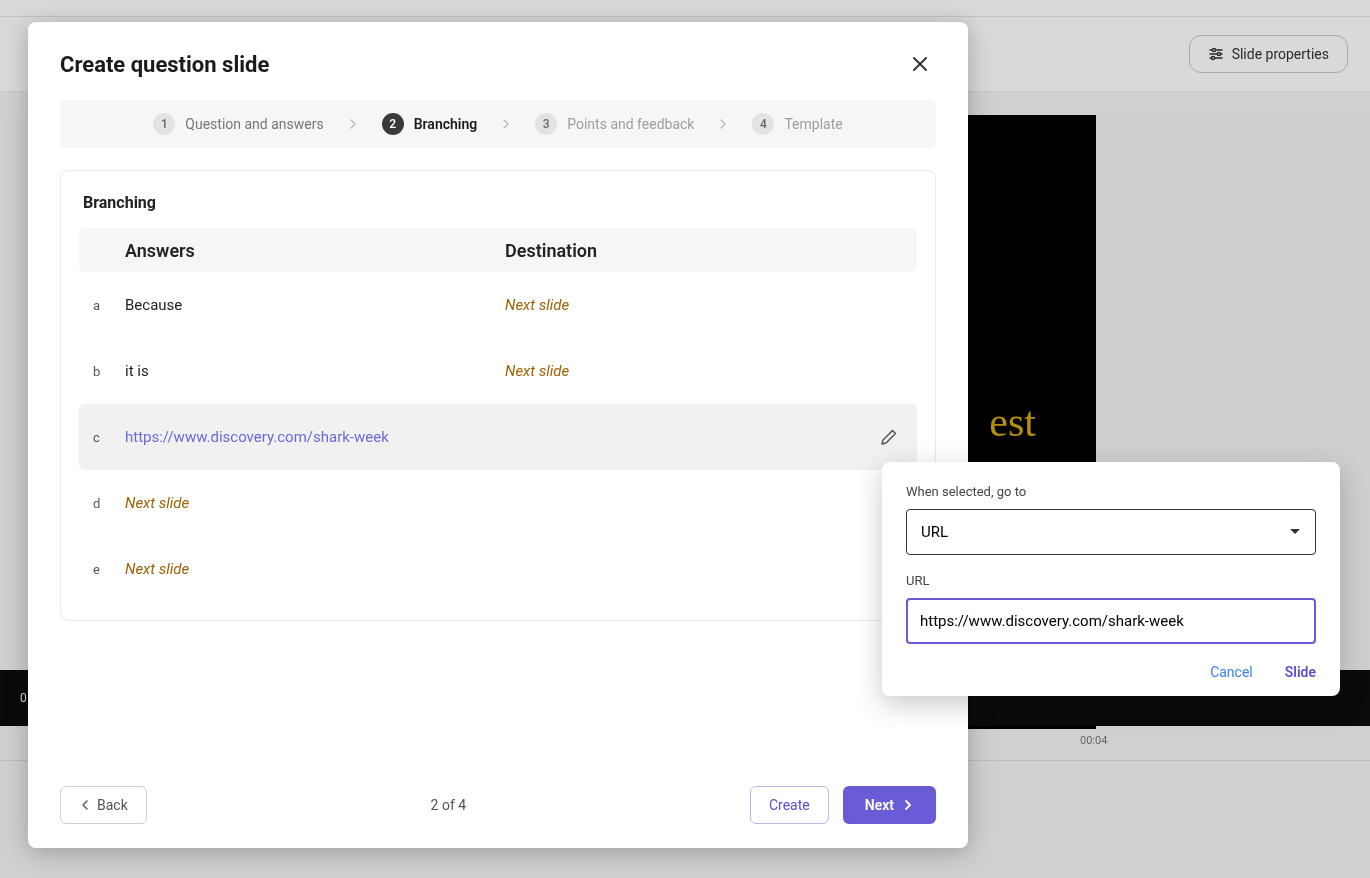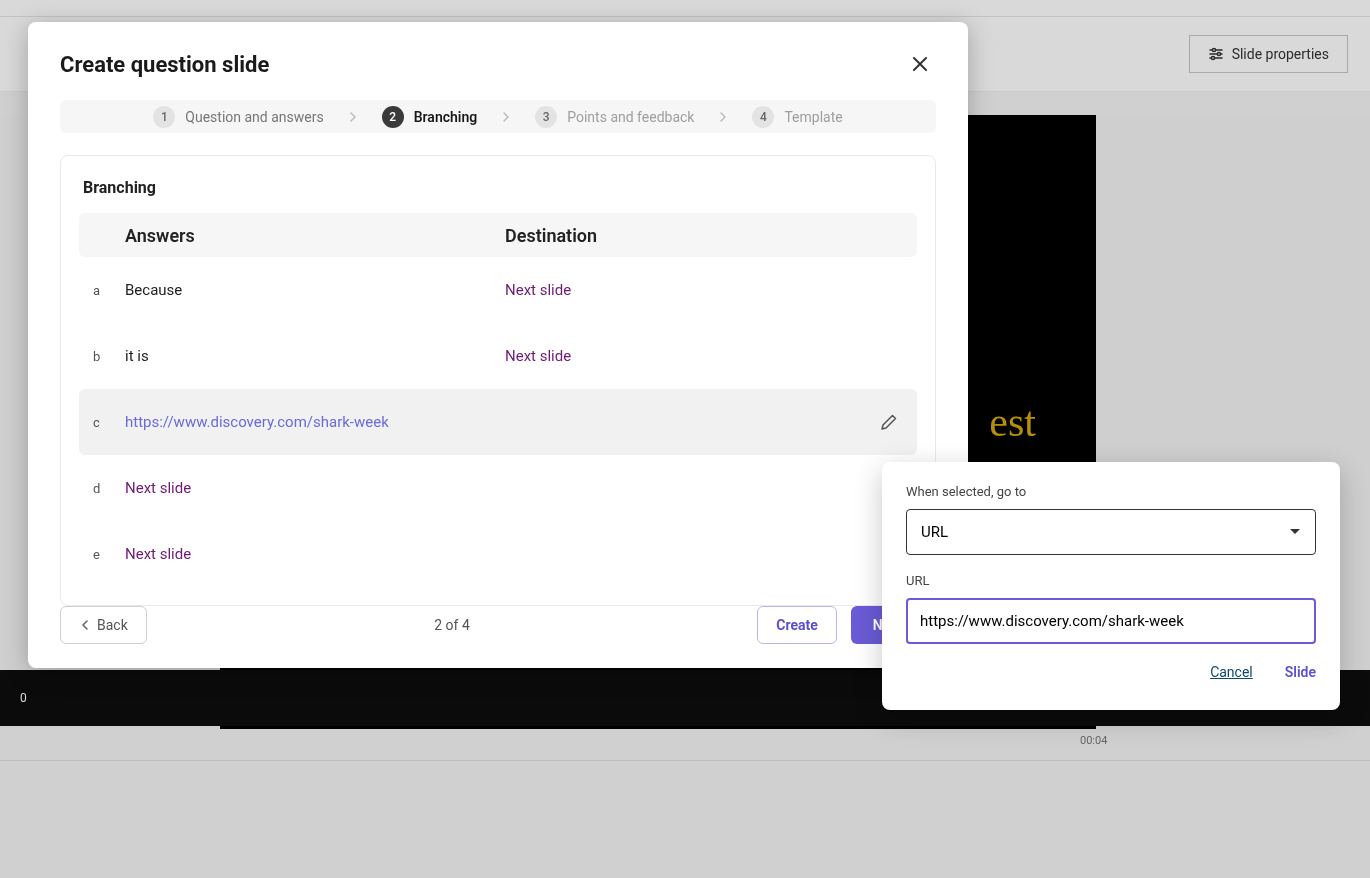--- a/index.html
+++ b/index.html
@@ -2,32 +2,32 @@
 <html><head>
 <meta charset="utf-8">
 <style>
   * { box-sizing: border-box; margin: 0; padding: 0; font-family: -apple-system, BlinkMacSystemFont, "Segoe UI", Roboto, Helvetica, Arial, sans-serif; }
   body { width: 1370px; height: 878px; background: #f5f5f5; position: relative; overflow: hidden; }
 
   
   .bg { position: absolute; inset: 0; }
   .bg-top { position: absolute; top: 0; left: 0; right: 0; height: 17px; background: #fff; border-bottom: 1px solid #e5e5e5; }
   .bg-toolbar { position: absolute; top: 17px; left: 0; right: 0; height: 75px; background: #fff; border-bottom: 1px solid #ededed; display: flex; align-items: center; justify-content: flex-end; padding-right: 22px; }
-  .slide-properties-btn { border: 1px solid #c7c7c7; border-radius: 0; padding: 10px 18px; font-size: 14px; color: #333; background: #fff; display: flex; align-items: center; gap: 8px; cursor: pointer; }
+  .slide-properties-btn { border: 1px solid #c7c7c7; border-radius: 12px; padding: 10px 18px; font-size: 14px; color: #333; background: #fff; display: flex; align-items: center; gap: 8px; cursor: pointer; }
   .bg-canvas { position: absolute; top: 115px; left: 0; right: 0; height: 614px; background: #f4f4f4; }
   .bg-slide { position: absolute; top: 115px; left: 220px; width: 876px; height: 614px; background: #000; display:flex; align-items:center; justify-content:flex-end; padding-right: 60px; }
   .bg-slide-text { color: #d6a80e; font-size: 42px; font-family: serif; }
   .bg-timeline { position: absolute; top: 670px; left: 0; right: 0; height: 56px; background: #0e0e0e; color: #fff; display:flex; align-items:center; padding-left:20px; font-size:12px; }
   .bg-time { position: absolute; top: 734px; left: 1080px; font-size: 11px; color: #777; }
   .bg-bottom-border { position: absolute; top: 760px; left: 0; right: 0; height: 1px; background: #dedede; }
 
   .overlay { position: absolute; inset: 0; background: rgba(0,0,0,0.15); }
 
   
-  .modal { position: absolute; left: 28px; top: 22px; width: 940px; height: 646px; background: #fff; border-radius: 8px; box-shadow: 0 4px 24px rgba(0,0,0,0.25); display: flex; flex-direction: column; padding: 26px 32px 24px 32px; }
+  .modal { position: absolute; left: 28px; top: 22px; width: 940px; height: 826px; background: #fff; border-radius: 8px; box-shadow: 0 4px 24px rgba(0,0,0,0.25); display: flex; flex-direction: column; padding: 26px 32px 24px 32px; }
   .modal-header { display: flex; align-items: center; justify-content: space-between; }
   .modal-title { font-size: 22px; font-weight: 700; color: #1a1a1a; }
   .close-btn { width: 32px; height: 32px; display:flex; align-items:center; justify-content:center; cursor:pointer; color: #333; }
 
   
   .stepper { margin-top: 20px; background: #f6f6f7; border-radius: 6px; height: 48px; display:flex; align-items:center; justify-content:center; gap: 24px; font-size: 14px; }
   .step { display: flex; align-items: center; gap: 10px; color: #9e9e9e; }
   .step-badge { width: 22px; height: 22px; border-radius: 50%; background: #e3e3e3; color: #666; display:flex; align-items:center; justify-content:center; font-size: 12px; font-weight: 500; }
   .step.active .step-badge { background: #3a3a3a; color: #fff; }
   .step.active .step-label { color: #1a1a1a; font-weight: 600; }
@@ -39,38 +39,38 @@
   .card-title { font-size: 16px; font-weight: 700; color: #222; margin-bottom: 16px; padding-left: 4px; }
   .tbl { width: 100%; border-radius: 6px; }
   .tbl-head { display:flex; background: #f6f6f7; border-radius: 6px; height: 44px; align-items:center; font-size: 18px; font-weight: 600; color: #222; }
   .col-letter { width: 46px; padding-left: 14px; font-size: 13px; color: #555; }
   .col-answer { width: 380px; padding-left: 0; }
   .col-dest { flex: 1; }
   .col-edit { width: 56px; display:flex; align-items:center; justify-content:center; }
   .row { display:flex; height: 66px; align-items:center; font-size: 15px; color: #222; cursor:pointer; padding-left:0; border-radius: 6px; }
   .row.selected { background: #f1f1f2; }
   .row .dest-link { color: #6a6ad8; }
-  .row .dest-plain { color: #701a75; }
+  .row .dest-plain { color: #a16207; font-style: italic; }
   .pencil { color: #555; }
 
   
   .modal-footer { margin-top: auto; display:flex; align-items:center; justify-content:space-between; }
   .back-btn { border: 1px solid #d0d0d0; border-radius: 6px; padding: 10px 18px; font-size: 14px; color: #555; background: #fff; display:flex; align-items:center; gap: 6px; cursor:pointer; }
   .page-info { font-size: 14px; color: #555; }
   .footer-right { display:flex; gap: 14px; }
-  .create-btn { border: 1px solid #b9b7e8; border-radius: 6px; padding: 10px 18px; font-size: 14px; color: #5a4fcf; background: #fff; cursor:pointer;font-weight:bold; }
-  .next-btn { border: none; border-radius: 6px; padding: 10px 22px; font-size: 14px; color: #fff; background: #6a5bd6; display:flex; align-items:center; cursor:pointer; font-weight: 600; }
-
-  
-  .popover { position: absolute; left: 882px; top: 462px; width: 458px; background: #fff; border-radius: 8px; box-shadow: 0 8px 28px rgba(0,0,0,0.22); padding: 22px 24px 30px 24px; z-index: 50; }
+  .create-btn { border: 1px solid #b9b7e8; border-radius: 6px; padding: 10px 18px; font-size: 14px; color: #5a4fcf; background: #fff; cursor:pointer; }
+  .next-btn { border: none; border-radius: 6px; padding: 10px 22px; font-size: 14px; color: #fff; background: #6a5bd6; display:flex; align-items:center; gap: 8px; cursor:pointer; font-weight: 600; }
+
+  
+  .popover { position: absolute; left: 882px; top: 462px; width: 458px; background: #fff; border-radius: 8px; box-shadow: 0 8px 28px rgba(0,0,0,0.22); padding: 22px 24px 16px 24px; z-index: 50; }
   .pop-label { font-size: 13px; color: #444; margin-bottom: 10px; }
   .select { width: 100%; height: 46px; border: 1px solid #333; border-radius: 4px; padding: 0 14px; display:flex; align-items:center; justify-content:space-between; font-size: 15px; cursor: pointer; }
   .url-input { width: 100%; height: 46px; border: 2px solid #6a5bd6; border-radius: 4px; padding: 0 12px; font-size: 15px; outline: none; }
   .pop-actions { display:flex; justify-content:flex-end; gap: 32px; margin-top: 20px; font-size: 14px; }
-  .cancel-link { color: #0c4a6e; cursor: pointer; text-decoration: underline; }
+  .cancel-link { color: #3b82f6; cursor: pointer; }
   .apply-link { color: #5a4fcf; font-weight: 600; cursor: pointer; }
 
   svg { display: block; }
 </style>
 </head>
 <body>
 
 <div class="bg">
   <div class="bg-top"></div>
   <div class="bg-toolbar">

